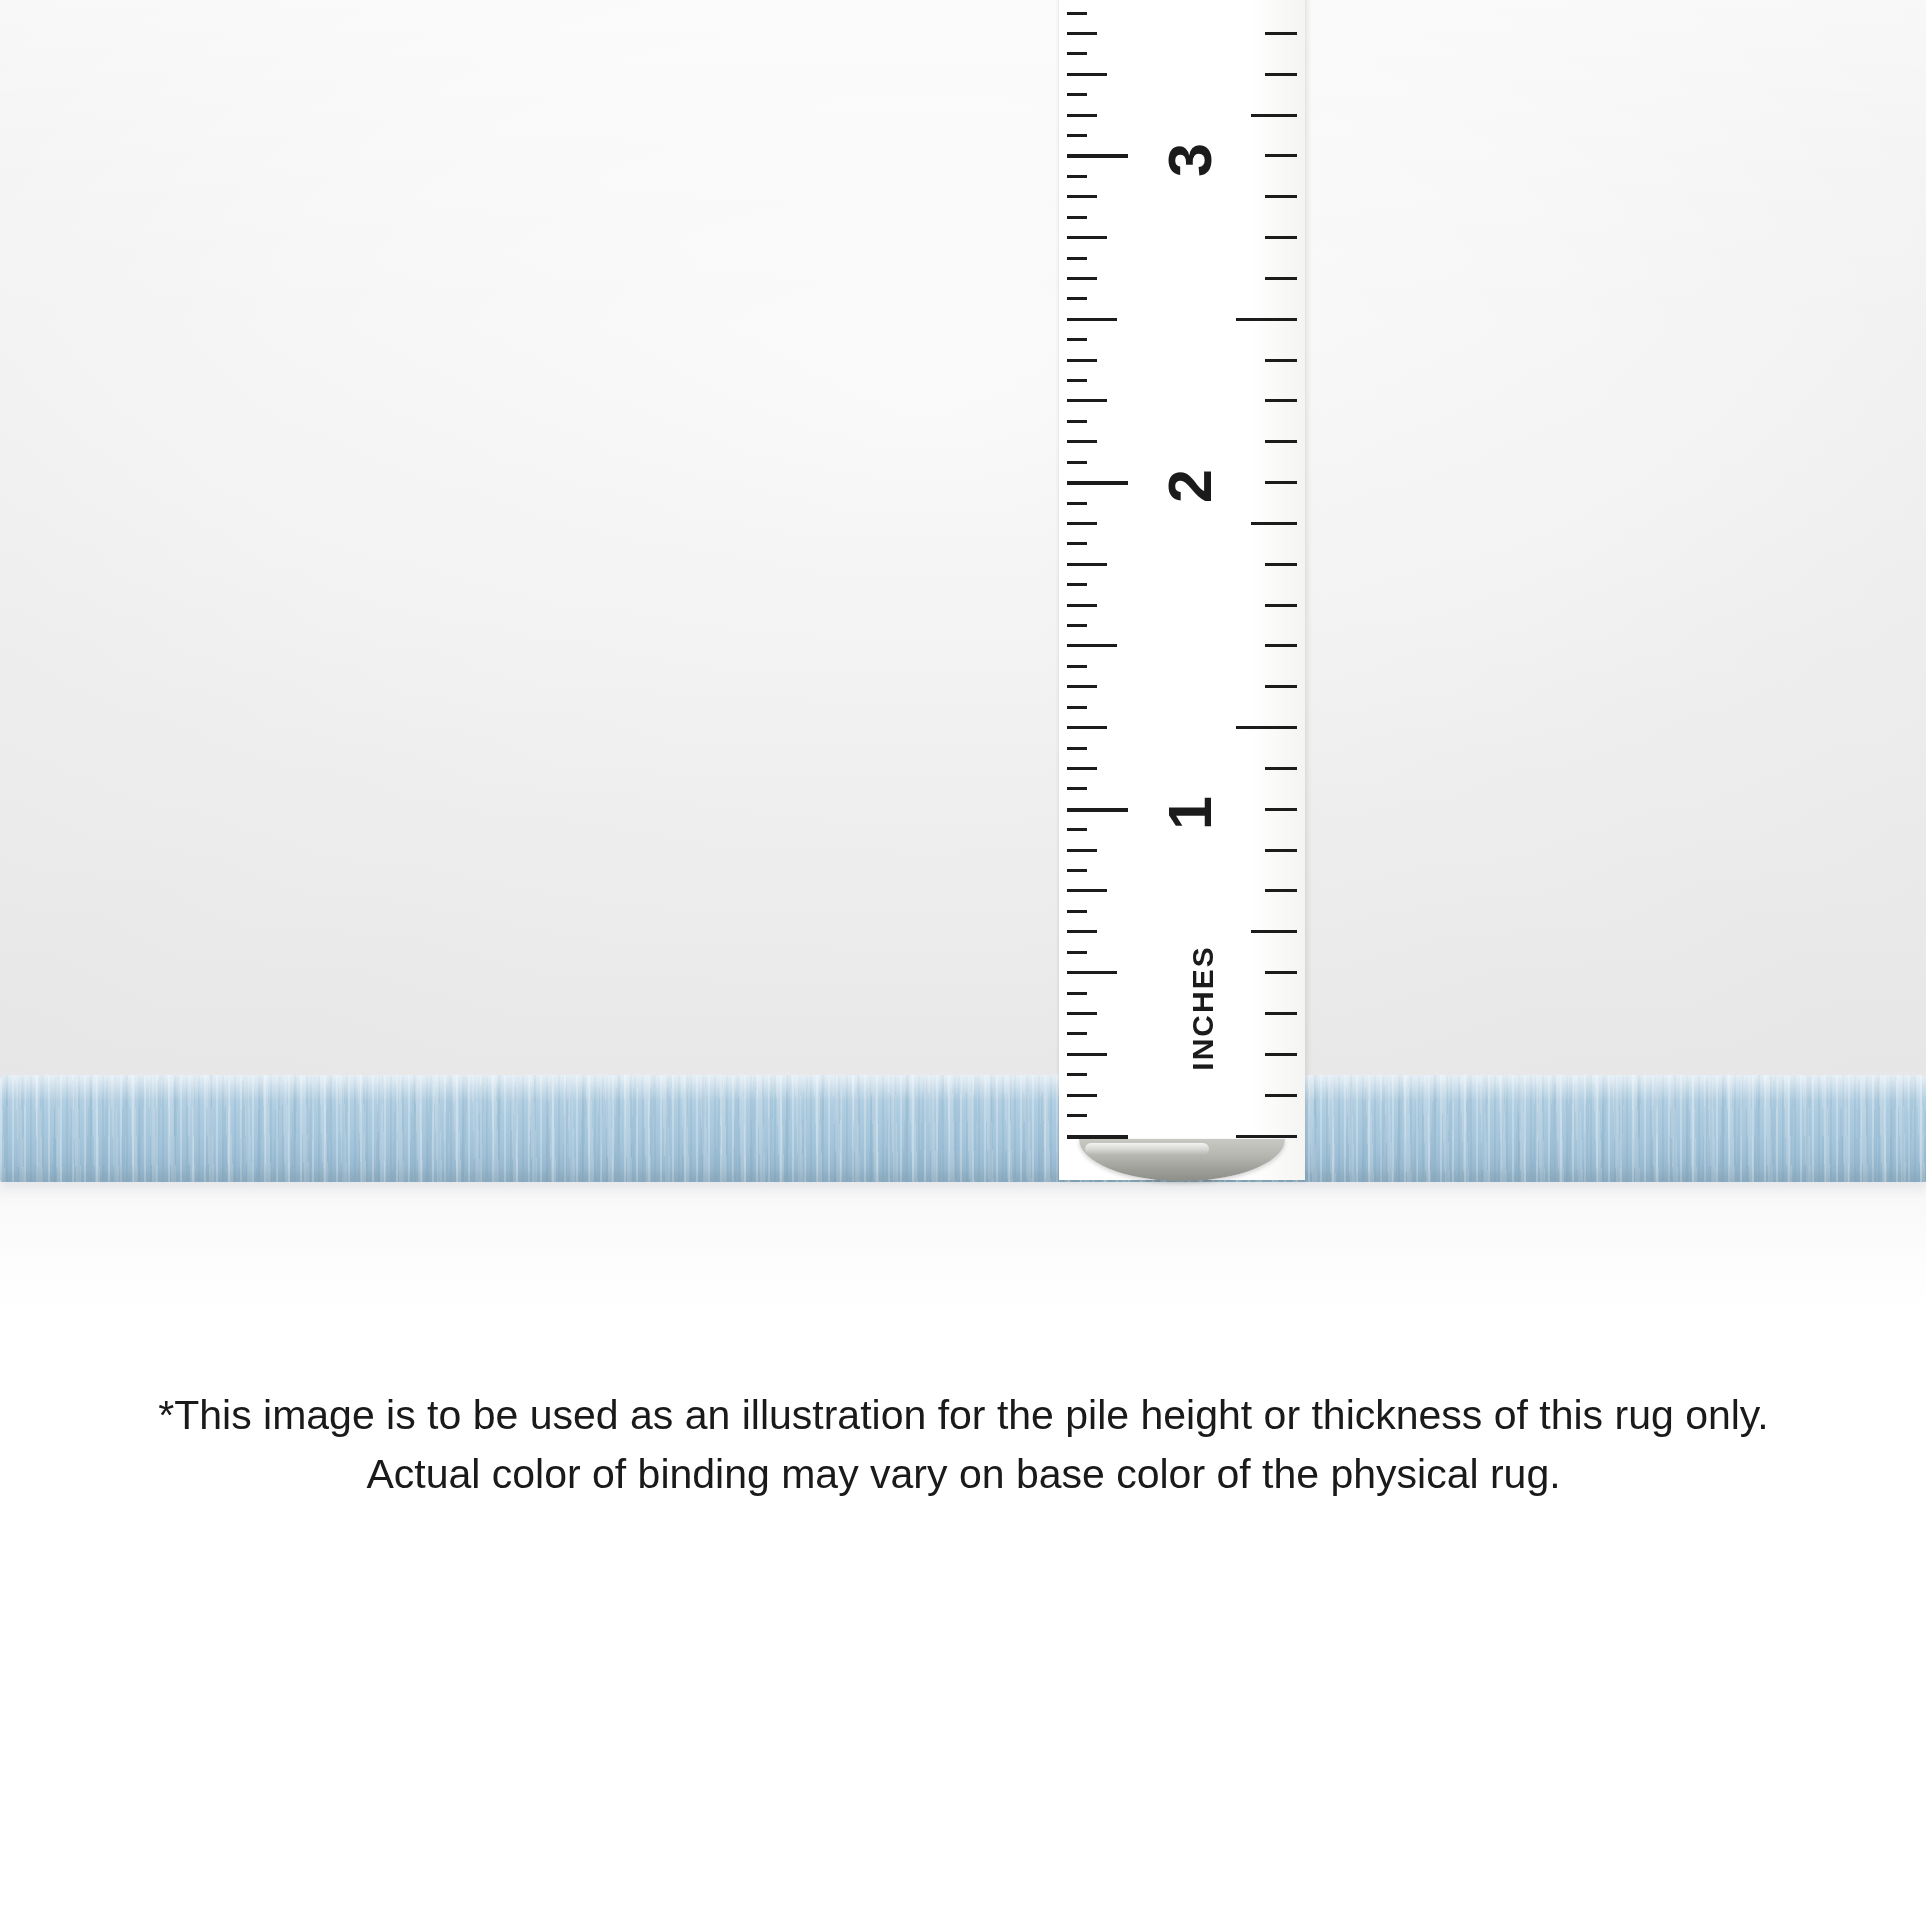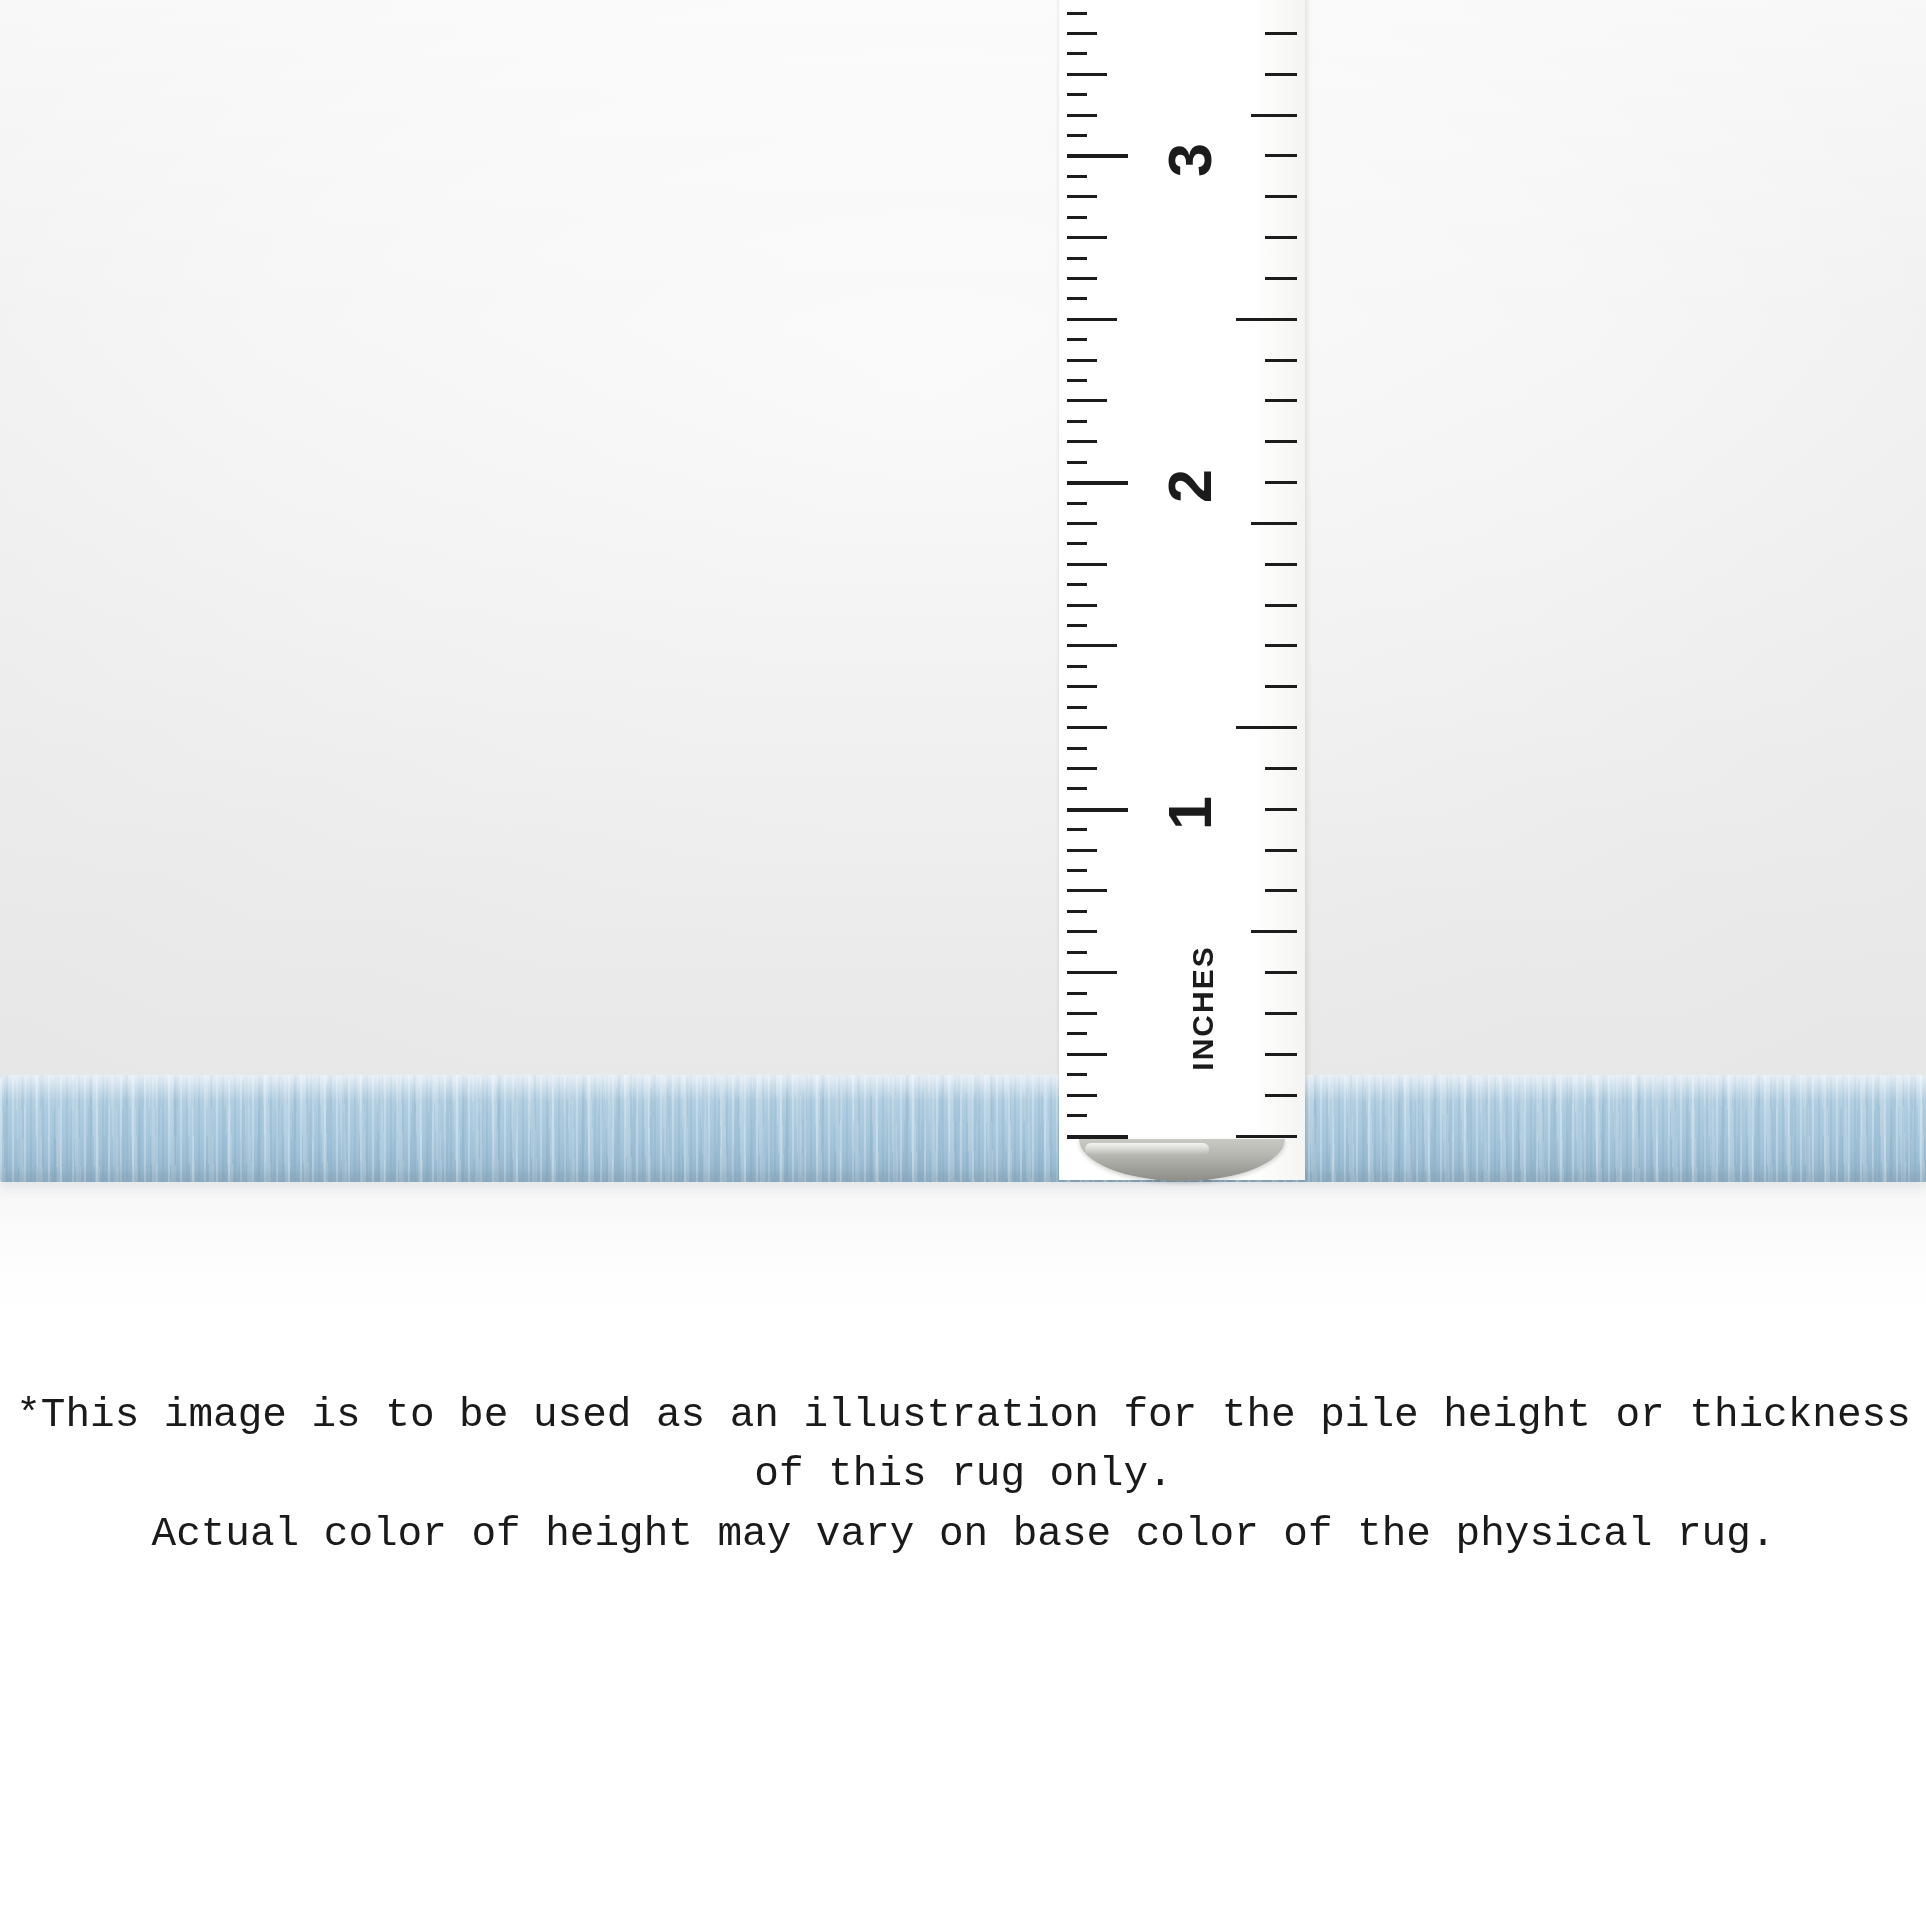--- a/index.html
+++ b/index.html
@@ -214,21 +214,21 @@
   
   .caption {
     position: absolute;
     left: 0;
     top: 1386px;
     width: 1927px;
     text-align: center;
     color: #1a1a1a;
     font-size: 41px;
     line-height: 1.45;
-    font-family: Liberation Mono, monospace;
+    font-family: Liberation Sans, sans-serif;
   }
   .caption .line { display: block; }
 </style>
 </head>
 <body>
 
 <div id="scene">
 
   <div class="photo">
 
@@ -342,17 +342,17 @@
     </div>
 
     <div class="ruler-metal">
       <div class="ruler-metal-shine"></div>
     </div>
 
   </div>
 
   <div class="caption">
     <span class="line">*This image is to be used as an illustration for the pile height or thickness of this rug only.</span>
-    <span class="line">Actual color of height may vary on base color of the physical rug.</span>
+    <span class="line">Actual color of binding may vary on base color of the physical rug.</span>
   </div>
 
 </div>
 
 
 </body></html>

